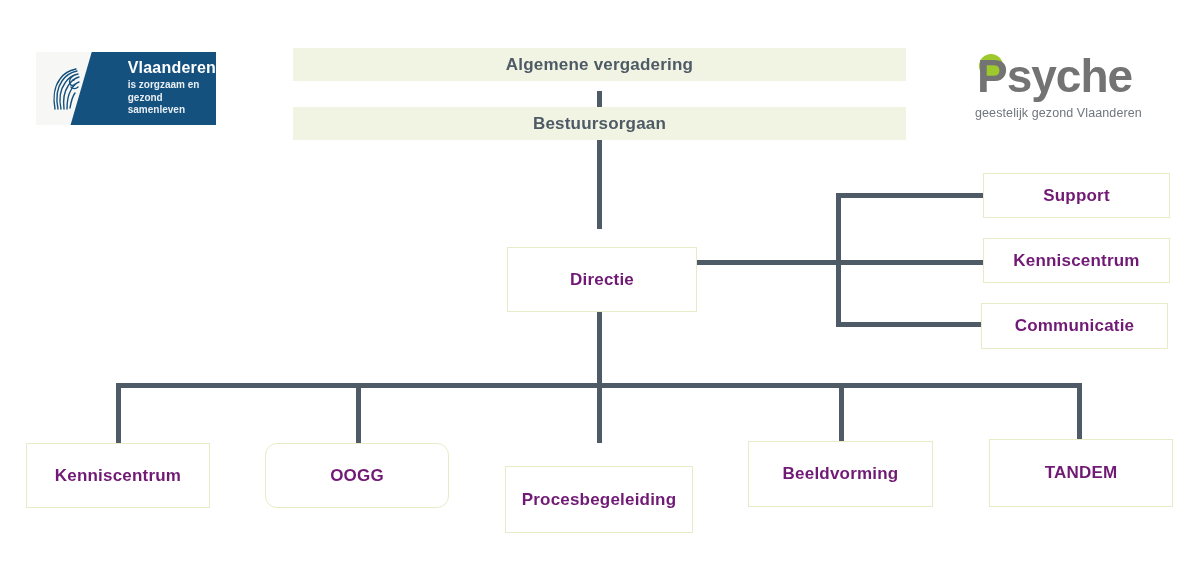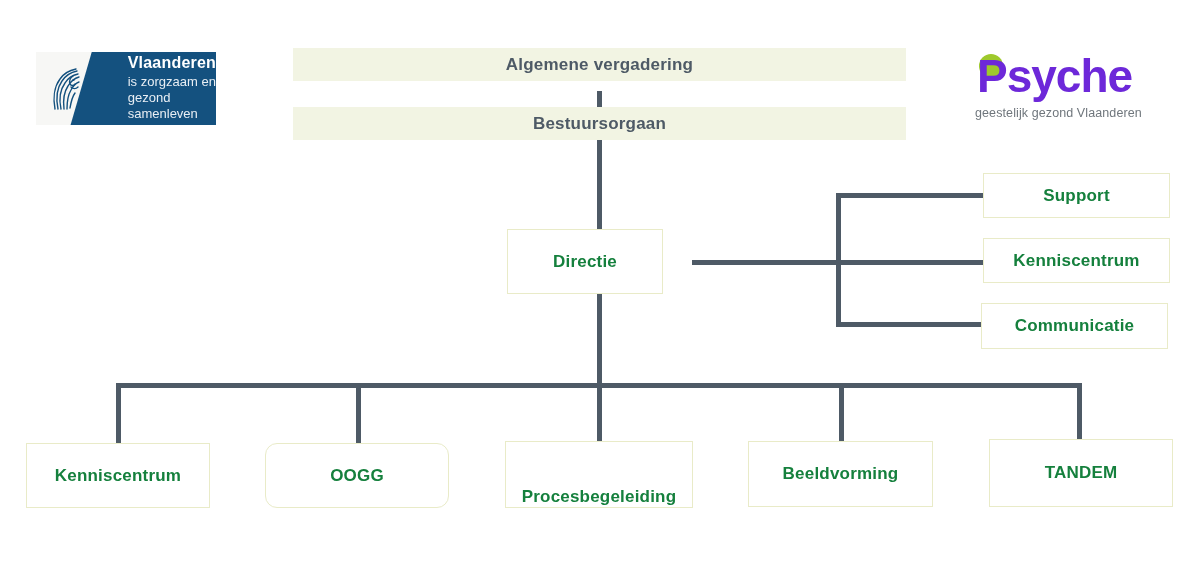--- a/index.html
+++ b/index.html
@@ -28,28 +28,28 @@
     clip-path:polygon(0 0,100% 0,62% 100%,0 100%);
     display:flex;align-items:center;justify-content:center;
   }
   .vl-lion{width:34px;height:44px;display:block;}
   .vl-text{flex:1;display:flex;flex-direction:column;justify-content:center;padding-left:4px;}
   .vl-name{
     color:#ffffff;font-size:16px;font-weight:bold;line-height:1.05;
     letter-spacing:.2px;
   }
   .vl-tag{
-    color:#e8eef4;font-size:13px;line-height:1.25;margin-top:2px;
+    color:#e8eef4;font-size:10px;line-height:1.25;margin-top:2px;font-weight:bold;
   }
 
   #logo-psyche{
     position:absolute;left:975px;top:50px;width:190px;height:80px;
   }
   .ps-word{
-    position:relative;color:#6d28d9;font-size:46px;font-weight:bold;
+    position:relative;color:#737373;font-size:46px;font-weight:bold;
     letter-spacing:-1px;line-height:1;height:52px;
     display:flex;align-items:center;text-align:center;
   }
   .ps-dot{
     position:absolute;left:4px;top:4px;width:24px;height:24px;
     border-radius:50%;background:#9ec92c;
   }
   .ps-letters{position:relative;z-index:2;padding-left:2px;}
   .ps-tag{
     color:#6f767c;font-size:12.5px;margin-top:4px;letter-spacing:.1px;
@@ -59,21 +59,21 @@
   .bar{
     position:absolute;background:#f2f4e3;
     display:flex;align-items:center;justify-content:center;
     color:#4e5a66;font-size:17px;font-weight:bold;letter-spacing:.2px;
   }
 
   
   .node{
     position:absolute;background:#ffffff;border:1.5px solid #e9ebc8;
     display:flex;align-items:center;justify-content:center;
-    color:#15803d;font-weight:bold;letter-spacing:.2px;
+    color:#701a75;font-weight:bold;letter-spacing:.2px;
     box-sizing:border-box;
   }
   .node.lvl2{font-size:17px;}
   .node.side{font-size:17px;}
   .node.leaf{font-size:17px;}
 </style>
 </head>
 <body>
 
 <div id="canvas">
@@ -133,41 +133,41 @@
   <div class="line v" style="left:839px;top:383px;height:60px;"></div>
   <div class="line v" style="left:1077px;top:383px;height:60px;"></div>
 
   <div class="bar" style="left:293px;top:48px;width:613px;height:33px;">
     <span>Algemene vergadering</span>
   </div>
   <div class="bar" style="left:293px;top:107px;width:613px;height:33px;">
     <span>Bestuursorgaan</span>
   </div>
 
-  <div class="node lvl2" style="left:507px;top:229px;width:156px;height:65px;">
+  <div class="node lvl2" style="left:507px;top:247px;width:190px;height:65px;">
     <span>Directie</span>
   </div>
 
   <div class="node side" style="left:983px;top:173px;width:187px;height:45px;">
     <span>Support</span>
   </div>
   <div class="node side" style="left:983px;top:238px;width:187px;height:45px;">
     <span>Kenniscentrum</span>
   </div>
   <div class="node side" style="left:981px;top:303px;width:187px;height:46px;">
     <span>Communicatie</span>
   </div>
 
   <div class="node leaf" style="left:26px;top:443px;width:184px;height:65px;">
     <span>Kenniscentrum</span>
   </div>
   <div class="node leaf" style="left:265px;top:443px;width:184px;height:65px;border-radius:12px;">
     <span>OOGG</span>
   </div>
-  <div class="node leaf" style="left:505px;top:441px;width:188px;height:67px;align-items:flex-end;">
+  <div class="node leaf" style="left:505px;top:466px;width:188px;height:67px;">
     <span>Procesbegeleiding</span>
   </div>
   <div class="node leaf" style="left:748px;top:441px;width:185px;height:66px;">
     <span>Beeldvorming</span>
   </div>
   <div class="node leaf" style="left:989px;top:439px;width:184px;height:68px;">
     <span>TANDEM</span>
   </div>
 
 </div>

